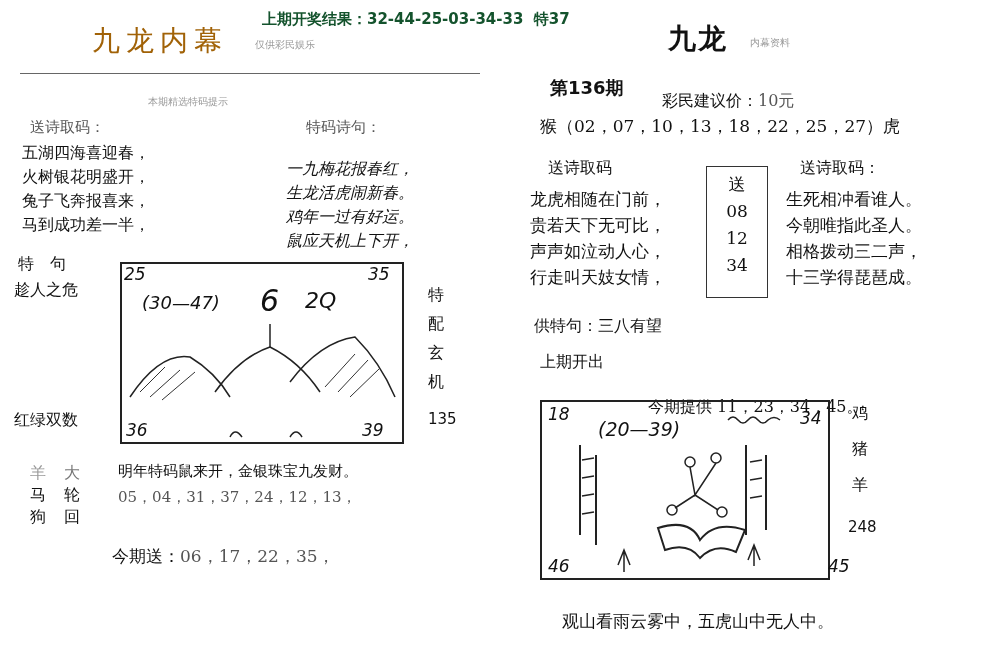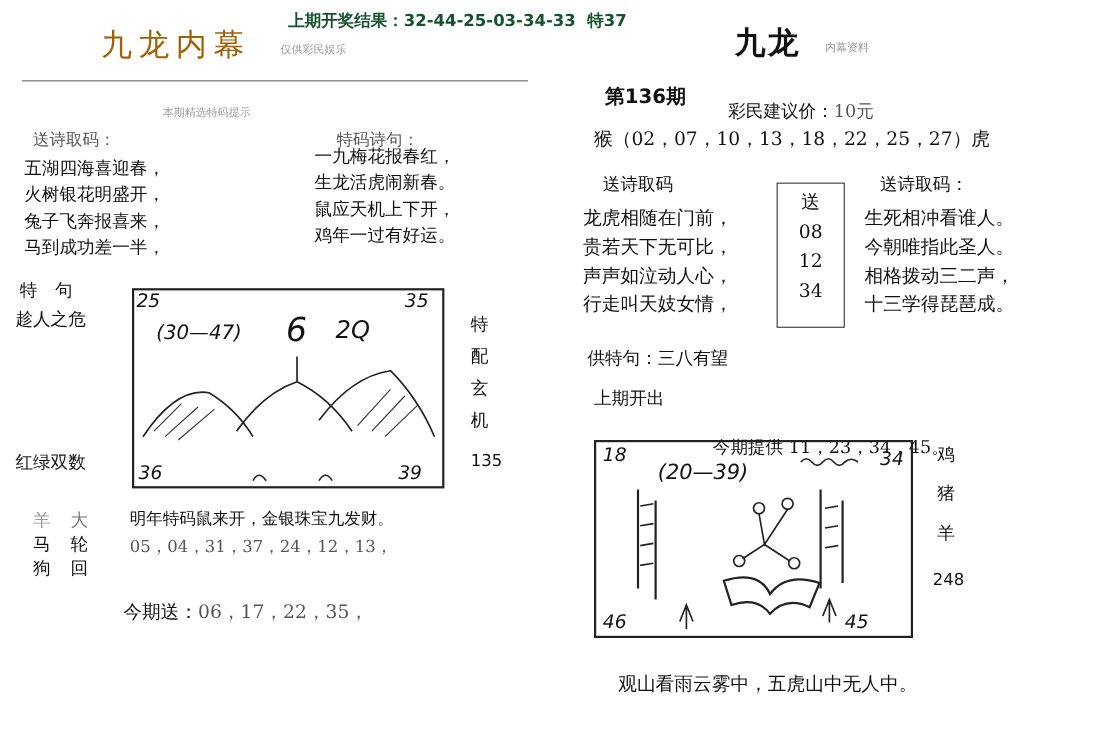--- a/index.html
+++ b/index.html
@@ -33,25 +33,25 @@
 
 <div class="abs poem faint" style="left:30px; top:116px; font-size:15px;">送诗取码：</div>
 <div class="abs poem faint" style="left:306px; top:116px; font-size:15px;">特码诗句：</div>
 
 <div class="abs poem" style="left:22px; top:142px;">
   <div style="height:24px;">五湖四海喜迎春，</div>
   <div style="height:24px;">火树银花明盛开，</div>
   <div style="height:24px;">兔子飞奔报喜来，</div>
   <div style="height:24px;">马到成功差一半，</div>
 </div>
-<div class="abs poem" style="left:286px; top:131px;">
+<div class="abs poem" style="left:286px; top:158px;font-style:italic;">
   <div style="height:24px;">一九梅花报春红，</div>
   <div style="height:24px;">生龙活虎闹新春。</div>
+  <div style="height:24px;">鸡年一过有好运。</div>
   <div style="height:24px;">鼠应天机上下开，</div>
-  <div style="height:24px;">鸡年一过有好运。</div>
 </div>
 
 <div class="abs lbl" style="left:18px; top:254px;">特　句</div>
 <div class="abs lbl" style="left:14px; top:280px;">趁人之危</div>
 <div class="abs lbl" style="left:14px; top:410px;">红绿双数</div>
 
 <div class="abs lbl" style="left:428px; top:280px; line-height:29px; text-align:center;">
   <div>特</div>
   <div>配</div>
   <div>玄</div>
@@ -142,21 +142,21 @@
   <div>鸡</div>
   <div>猪</div>
   <div>羊</div>
 </div>
 <div class="abs sans" style="left:848px; top:518px; font-size:15px;">248</div>
 
 <div class="box" style="left:540px; top:400px; width:290px; height:180px;"></div>
 <div class="abs hand" style="left:548px; top:404px; font-size:17px;">18</div>
 <div class="abs hand" style="left:800px; top:408px; font-size:17px;">34</div>
 <div class="abs hand" style="left:548px; top:556px; font-size:17px;">46</div>
-<div class="abs hand" style="left:768px; top:556px; font-size:17px;">45</div>
+<div class="abs hand" style="left:828px; top:556px; font-size:17px;">45</div>
 <div class="abs hand" style="left:598px; top:418px; font-size:19px;">(20—39)</div>
 <svg width="290" height="180" style="left:540px; top:400px;">
 
   <path d="M188,20 q5,-6 10,0 q5,6 10,0 q5,-6 10,0 q5,6 10,0 q6,-5 12,0" fill="none" stroke="#222" stroke-width="1.5"></path>
 
   <line x1="40" y1="45" x2="40" y2="135" stroke="#222" stroke-width="2"></line>
   <line x1="56" y1="55" x2="56" y2="145" stroke="#222" stroke-width="2"></line>
   <path d="M42,60 L54,58 M42,78 L54,76 M42,96 L54,94 M42,114 L54,112" stroke="#222" stroke-width="1.5"></path>
 
   <line x1="206" y1="45" x2="206" y2="135" stroke="#222" stroke-width="2"></line>

